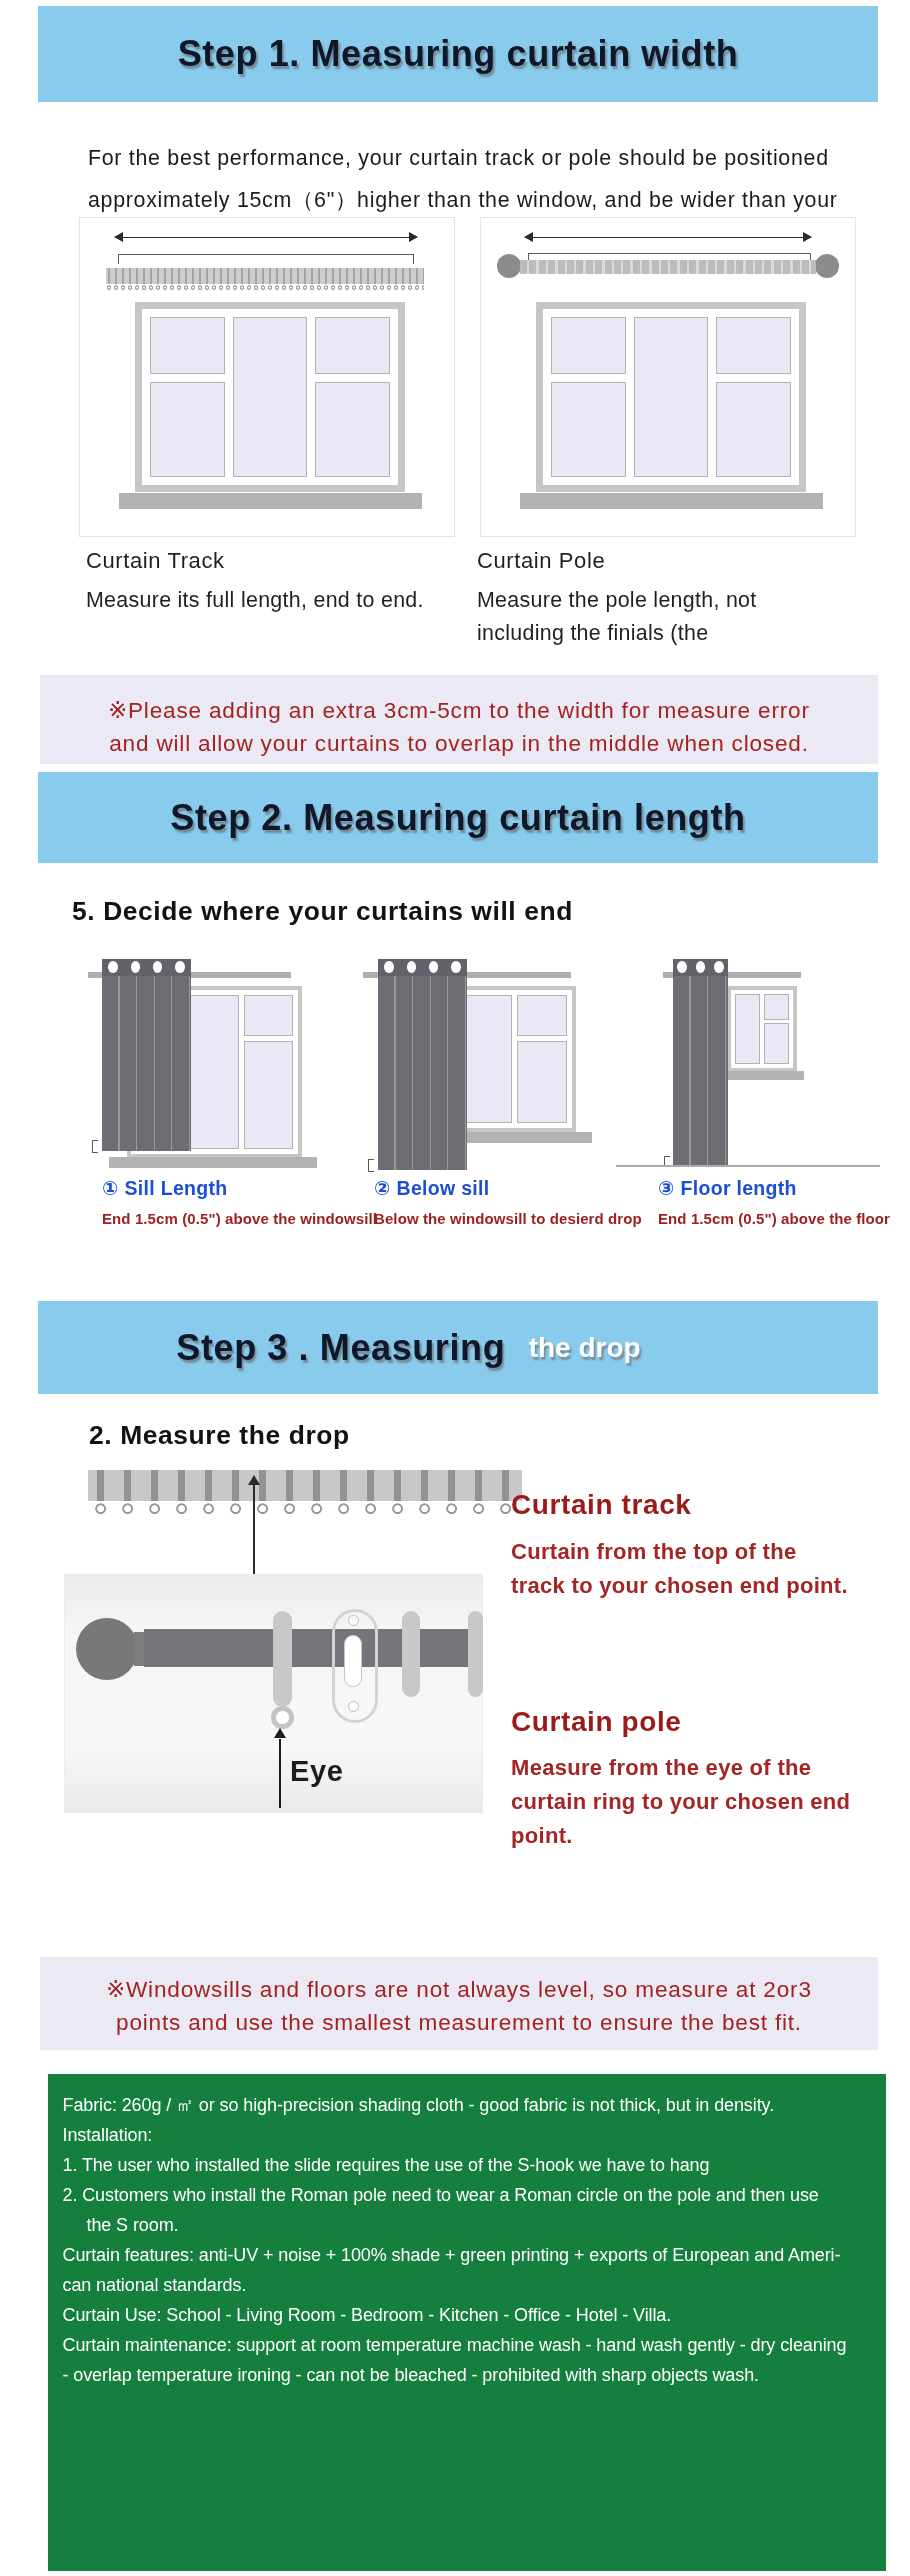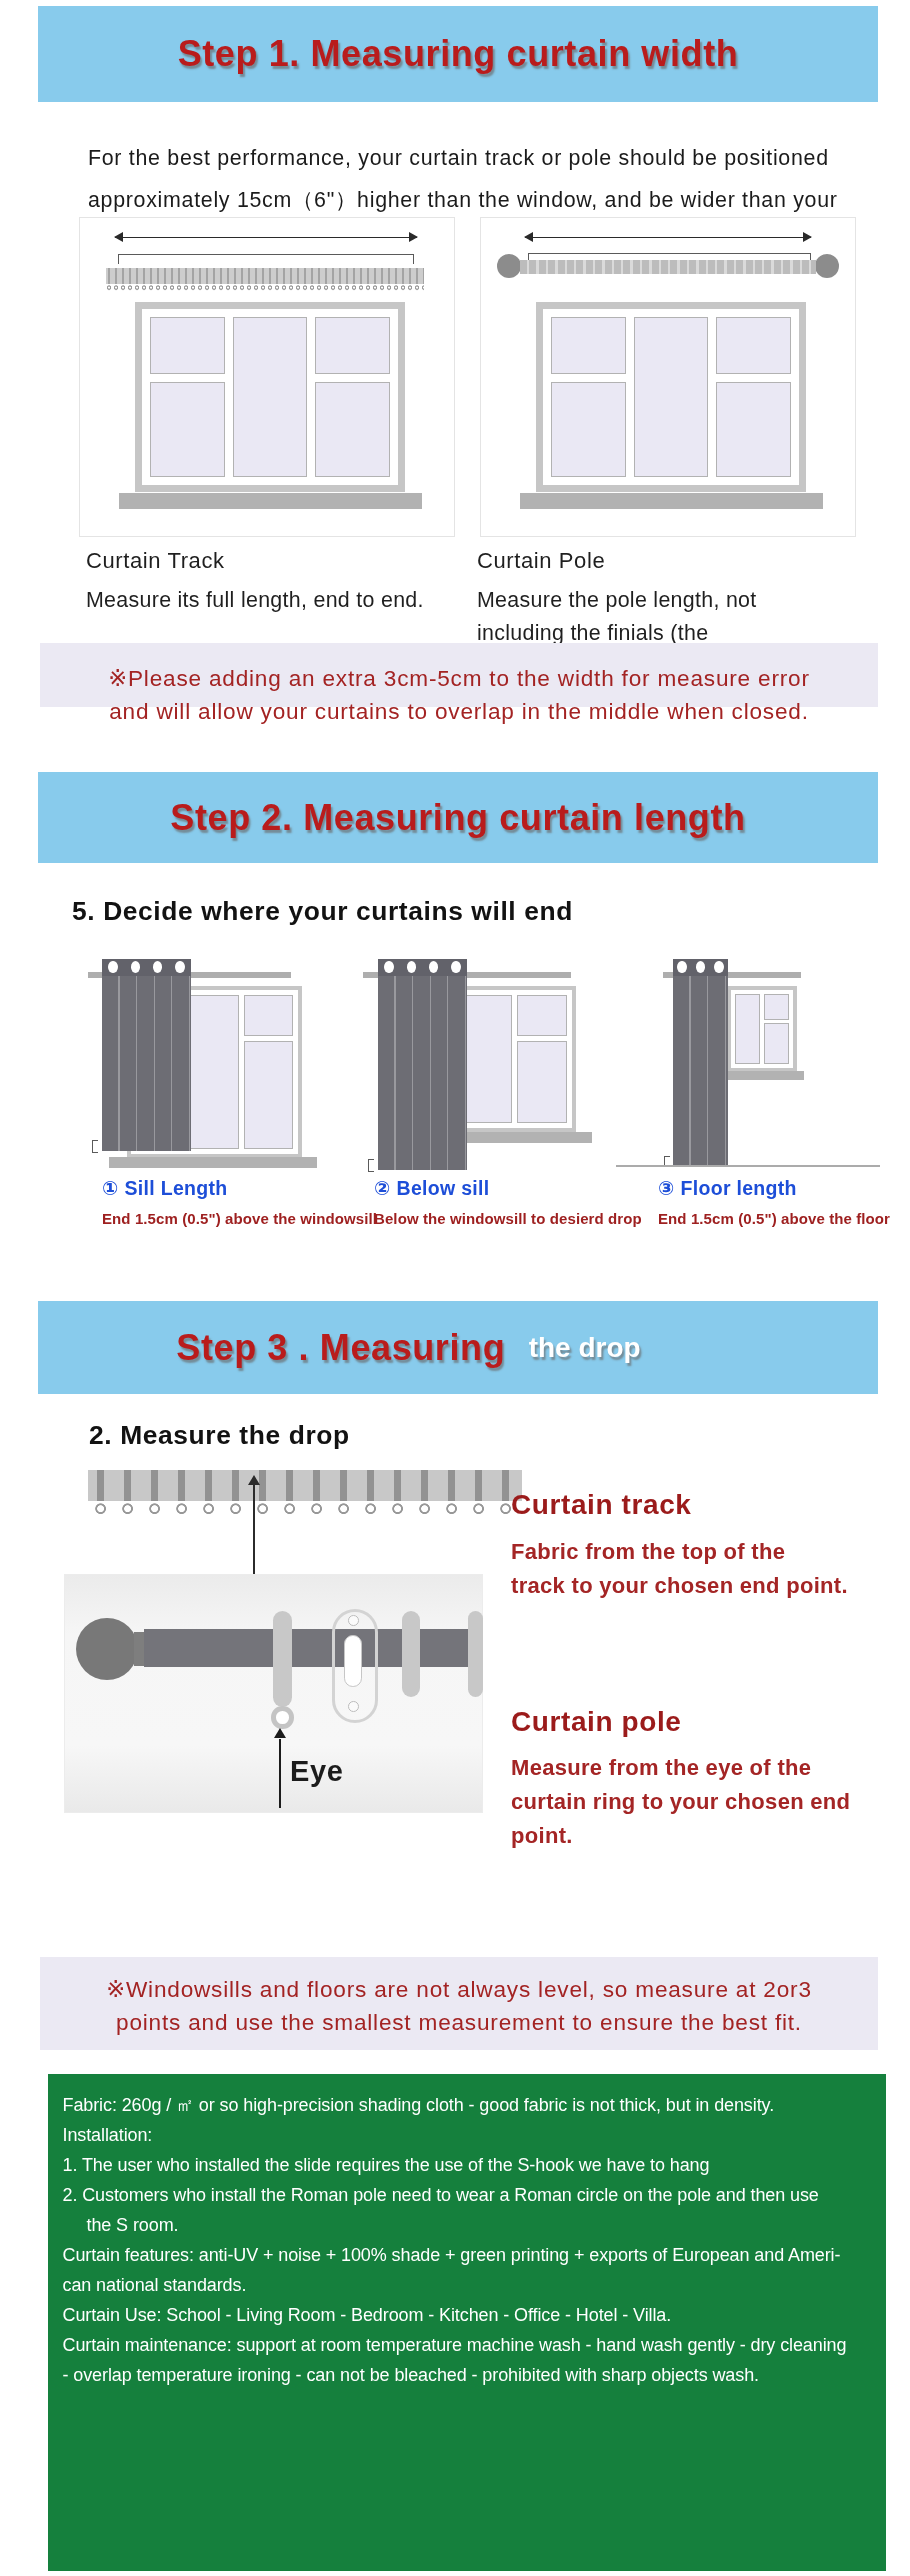--- a/index.html
+++ b/index.html
@@ -2,21 +2,21 @@
 <html style="font-size:10px"><head>
 <meta charset="utf-8">
 <style>
   html,body{margin:0;padding:0;background:#ffffff;}
   .page{position:relative;width:910px;height:2576px;background:#ffffff;overflow:hidden;
         font-family:"Liberation Sans","DejaVu Sans",sans-serif;color:#1b1b1b;}
   .abs{position:absolute;}
 
   
   .banner{left:38px;width:840px;background:#88cbec;display:flex;align-items:center;justify-content:center;}
-  .banner-text{color:#b91c1c;font-weight:bold;font-size:36px;letter-spacing:0.6px;
+  .banner-text{color:#0f172a;font-weight:bold;font-size:36px;letter-spacing:0.6px;
                text-shadow:1.9px 2.5px 1.9px rgba(105,105,105,.65);}
   .banner-sub{color:#ffffff;font-weight:bold;font-size:28px;margin-left:16.4px;
               text-shadow:1.9px 2.5px 1.9px rgba(105,105,105,.65);}
 
   
   .note{left:40px;width:838px;background:#ebe9f3;text-align:center;}
   .note div{color:#a32323;font-size:22.6px;line-height:33px;letter-spacing:0.8px;}
 
   
   .intro div{font-size:21.4px;line-height:42px;letter-spacing:0.7px;color:#1b1b1b;white-space:nowrap;}
@@ -164,21 +164,21 @@
   <div class="abs" style="left:86px;top:548px;">
     <div class="fig-label">Curtain Track</div>
     <div class="fig-desc">Measure its full length, end to end.</div>
   </div>
   <div class="abs" style="left:477px;top:548px;">
     <div class="fig-label">Curtain Pole</div>
     <div class="fig-desc">Measure the pole length, not</div>
     <div class="fig-desc">including the finials (the</div>
   </div>
 
-  <div class="abs note" style="top:643px;height:64px;padding-top:19px;box-sizing:border-box;">
+  <div class="abs note" style="top:675px;height:89px;padding-top:19px;box-sizing:border-box;">
     <div>※Please adding an extra 3cm-5cm to the width for measure error</div>
     <div>and will allow your curtains to overlap in the middle when closed.</div>
   </div>
 
   <div class="abs banner" style="top:772px;height:91px;">
     <span class="banner-text">Step 2. Measuring curtain length</span>
   </div>
 
   <div class="abs black-h" style="left:72px;top:896px;">5. Decide where your curtains will end</div>
 
@@ -285,21 +285,21 @@
 
   <div class="abs black-h" style="left:89px;top:1420px;">2. Measure the drop</div>
 
   <div class="abs track-bar2" style="left:88px;top:1470px;width:434px;height:31px;"></div>
   <div class="abs track-hooks2" style="left:88px;top:1503px;width:434px;height:12px;"></div>
   <div class="abs up-head" style="left:248px;top:1475px;"></div>
   <div class="abs up-line" style="left:253px;top:1485px;width:1.9px;height:114px;"></div>
 
   <div class="abs red-title" style="left:511px;top:1489px;">Curtain track</div>
   <div class="abs red-body" style="left:511px;top:1535px;">
-    <div>Fabric from the top of the</div>
+    <div>Curtain from the top of the</div>
     <div>track to your chosen end point.</div>
   </div>
 
   <div class="abs pole-box" style="left:64px;top:1574px;width:417px;height:237px;">
     <div class="abs" style="left:11.3px;top:43px;width:62px;height:62px;border-radius:50%;background:#787878;"></div>
     <div class="abs" style="left:69px;top:57px;width:12.6px;height:34px;background:#7e7e7e;"></div>
     <div class="abs" style="left:79px;top:54px;width:338px;height:38px;background:#74747a;"></div>
     <div class="abs capsule" style="left:208px;top:36px;width:19px;height:96px;"></div>
     <div class="abs capsule" style="left:337px;top:36px;width:17.6px;height:86px;"></div>
     <div class="abs capsule" style="left:403px;top:36px;width:14.5px;height:86px;"></div>

